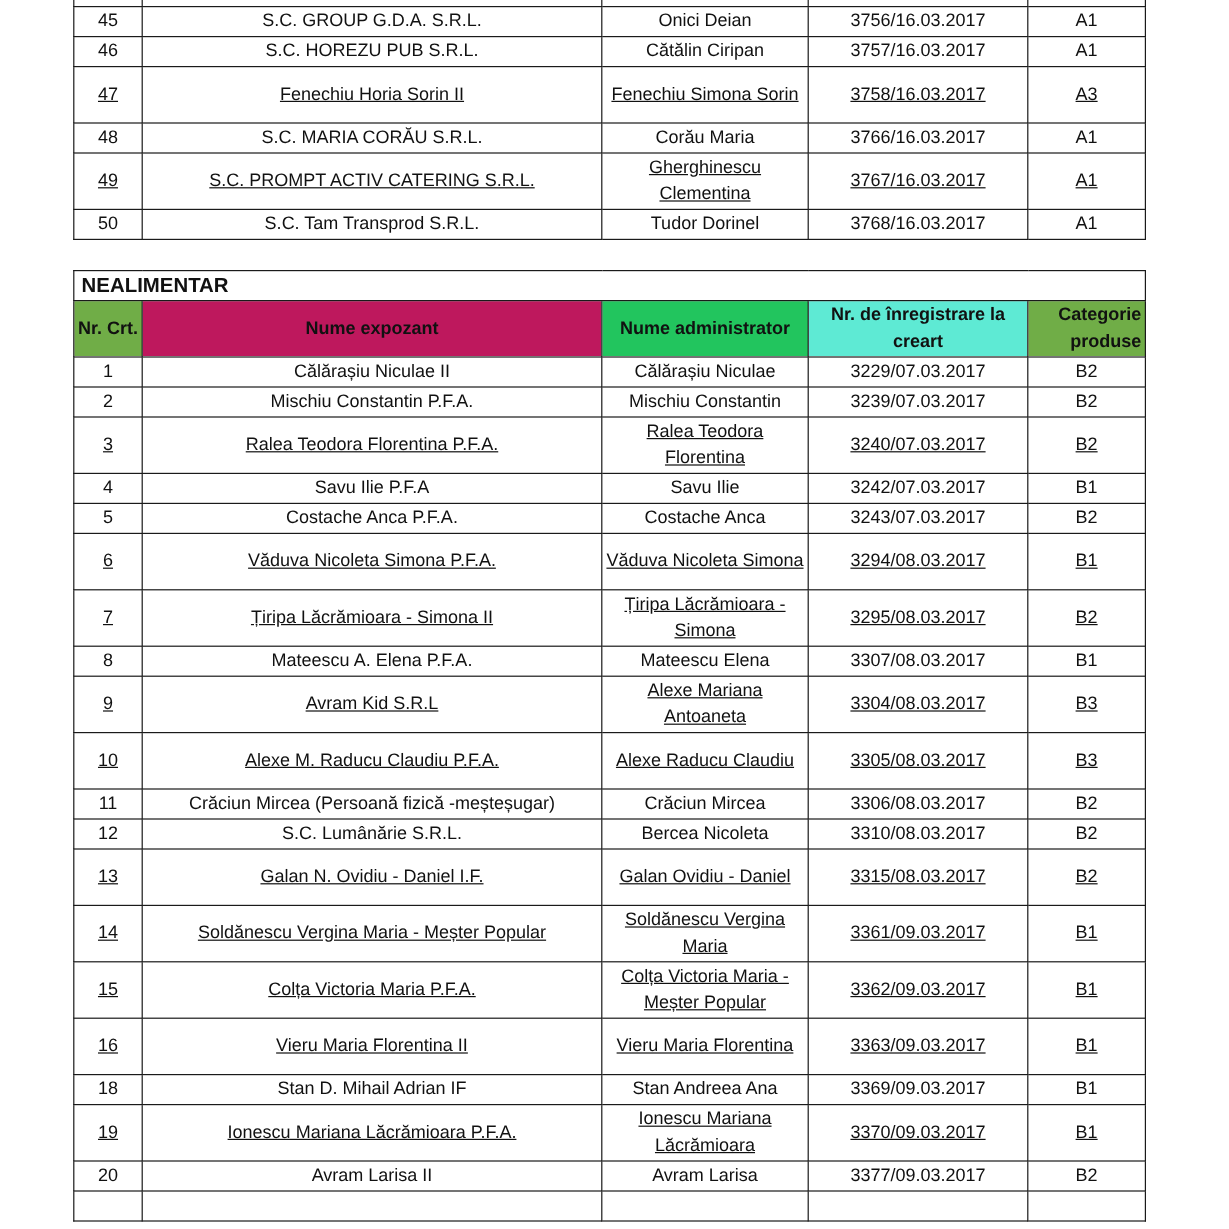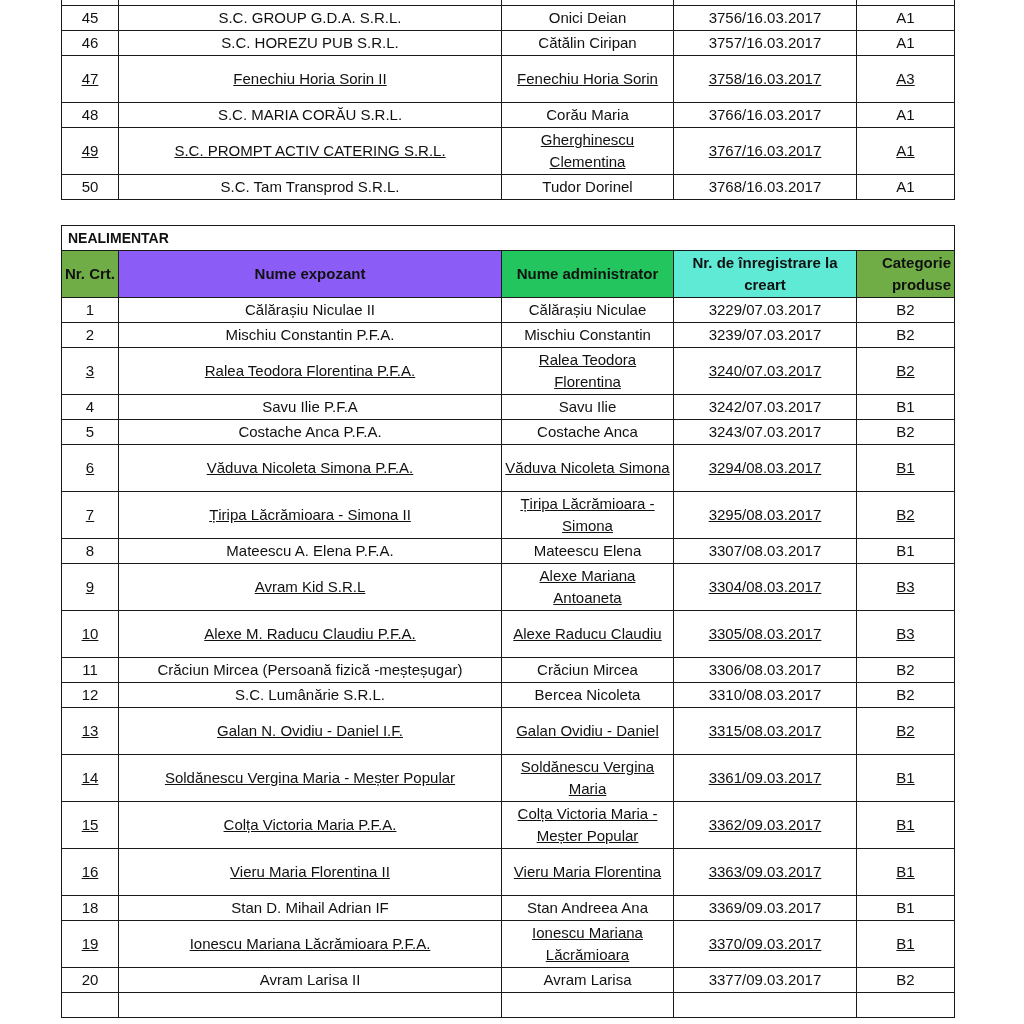--- a/index.html
+++ b/index.html
@@ -37,21 +37,21 @@
   .tbl col.c3 { width: 172px; }
   .tbl col.c4 { width: 183px; }
   .tbl col.c5 { width: 98px; }
 
   #table-top { top: -20px; }
   #table-nealimentar { top: 225px; }
 
   .section-title {
     text-align: left !important;
     font-weight: bold;
-    font-size: 14px;
+    font-size: 17px;
     padding-left: 6px !important;
     height: 24px;
   }
   .hdr th {
     background: #70ad47;
     font-weight: bold;
     font-size: 15px;
     line-height: 22px;
     height: 46px;
     color: #111;
@@ -89,21 +89,21 @@
       <tr class="r1">
         <td>46</td>
         <td>S.C. HOREZU PUB S.R.L.</td>
         <td>Cătălin Ciripan</td>
         <td>3757/16.03.2017</td>
         <td>A1</td>
       </tr>
       <tr class="r2">
         <td>47</td>
         <td>Fenechiu Horia Sorin II</td>
-        <td>Fenechiu Horia Sorin</td>
+        <td>Fenechiu Simona Sorin</td>
         <td>3758/16.03.2017</td>
         <td>A3</td>
       </tr>
       <tr class="r1">
         <td>48</td>
         <td>S.C. MARIA CORĂU S.R.L.</td>
         <td>Corău Maria</td>
         <td>3766/16.03.2017</td>
         <td>A1</td>
       </tr>
@@ -131,21 +131,21 @@
       <col class="c3">
       <col class="c4">
       <col class="c5">
     </colgroup>
   <thead>
     <tr>
       <td colspan="5" class="section-title">NEALIMENTAR</td>
     </tr>
     <tr class="hdr">
       <th style="background: rgb(112, 173, 71);">Nr. Crt.</th>
-      <th style="background: #8b5cf6;">Nume expozant</th>
+      <th style="background: #be185d;">Nume expozant</th>
       <th style="background: #22c55e;">Nume administrator</th>
       <th style="background: #5eead4;">Nr. de înregistrare la creart</th>
       <th style="background: rgb(112, 173, 71); text-align: right;">Categorie produse</th>
     </tr>
   </thead>
   <tbody>
       <tr class="r1">
         <td>1</td>
         <td>Călărașiu Niculae II</td>
         <td>Călărașiu Niculae</td>

